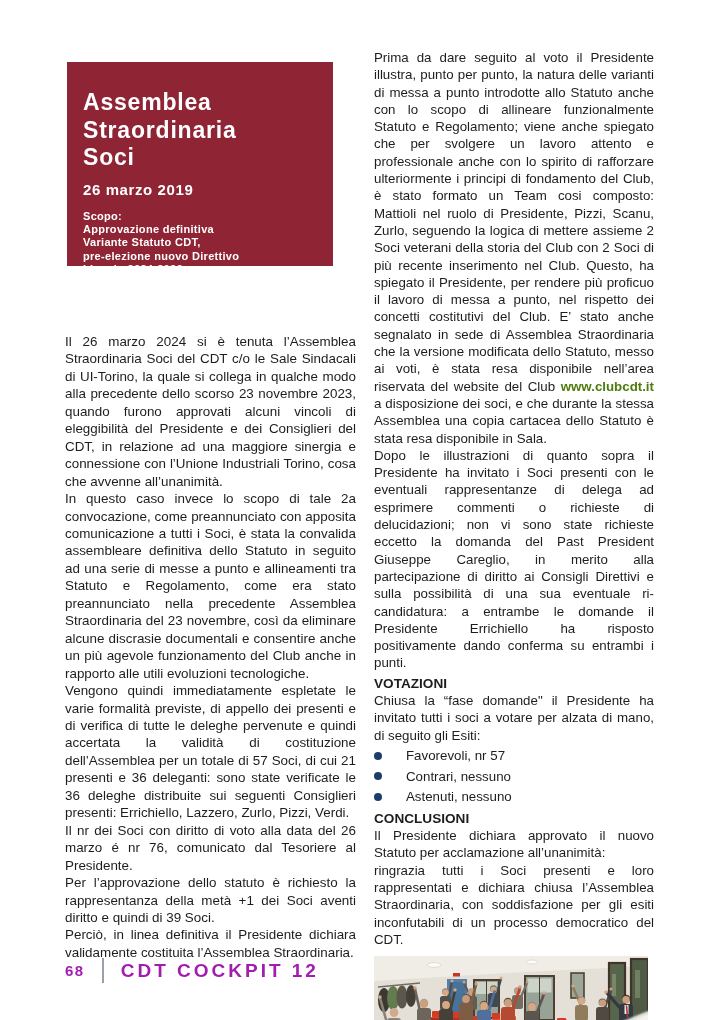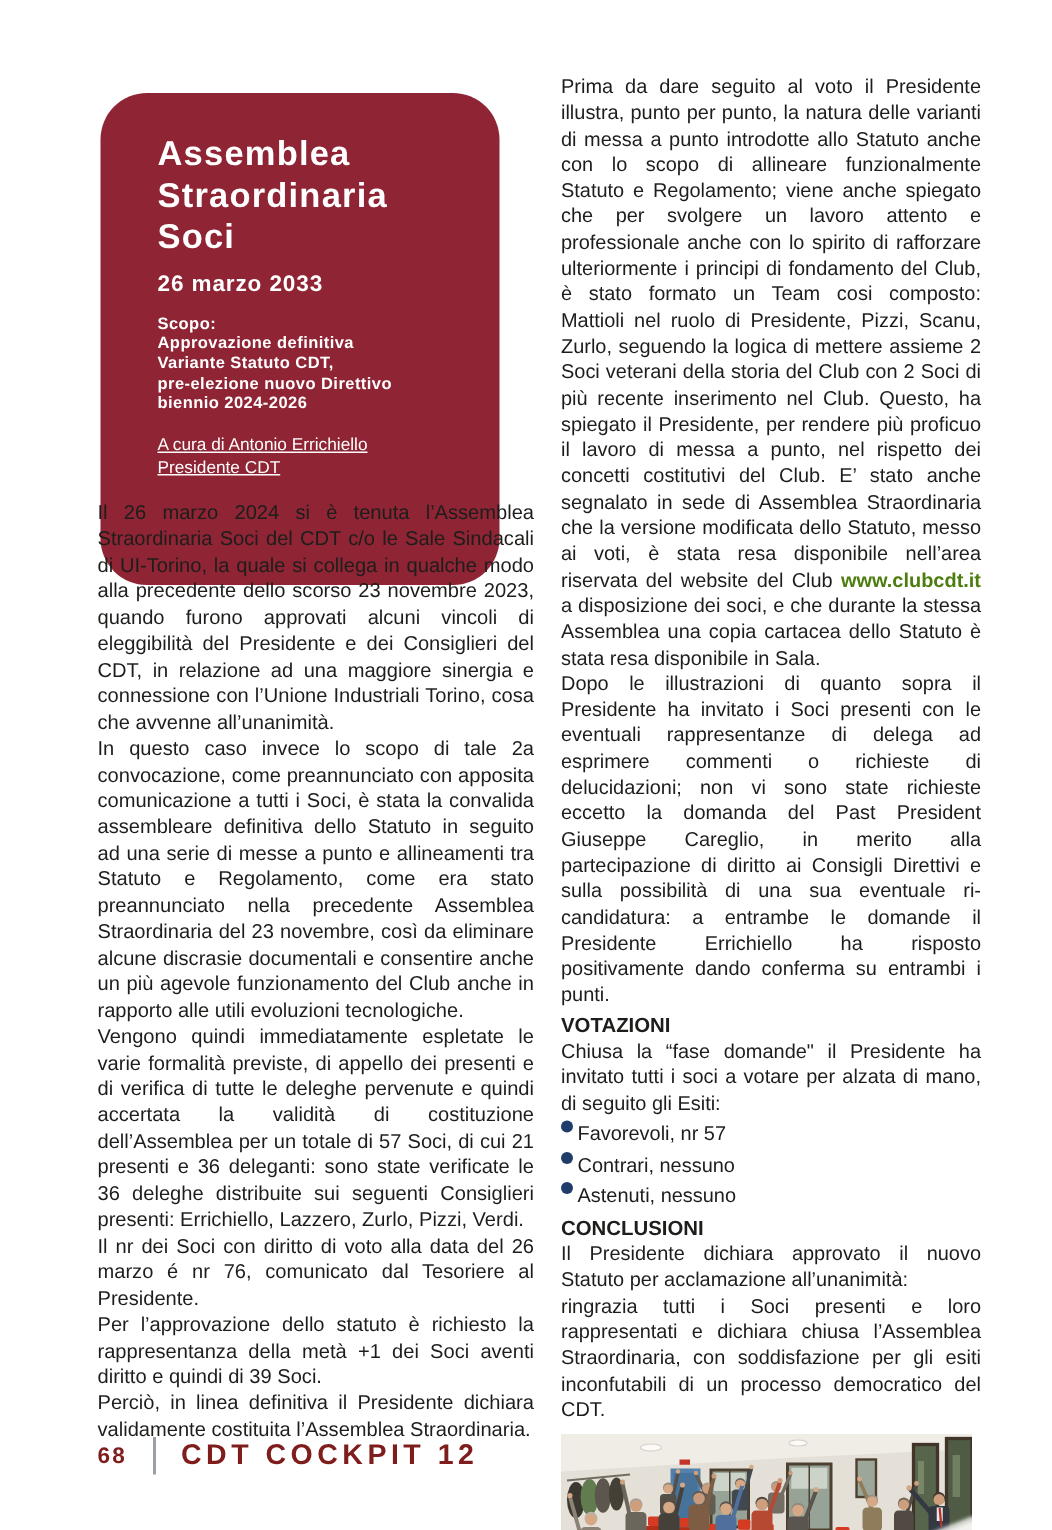--- a/index.html
+++ b/index.html
@@ -1,57 +1,57 @@
 <!DOCTYPE html>
 <html><head>
 <meta charset="utf-8">
 <style>
   html,body{margin:0;padding:0;background:#ffffff;}
   .page{position:relative;width:701px;height:1020px;background:#ffffff;overflow:hidden;
         font-family:"Liberation Sans","DejaVu Sans",sans-serif;color:#1d1d1b;}
 
   
-  .banner{position:absolute;left:67px;top:62px;width:266px;height:328px;background:#8e2434;
-          color:#ffffff;box-sizing:border-box;padding:27px 16px 0 38px;border-radius:31px;}
+  .banner{position:absolute;left:67px;top:62px;width:266px;height:204px;background:#8e2434;
+          color:#ffffff;box-sizing:border-box;padding:27px 16px 0 16px;}
   .banner-title{margin:0;font-size:23px;line-height:27.5px;font-weight:700;letter-spacing:0.8px;}
   .banner-date{margin-top:9px;font-size:15px;font-weight:700;letter-spacing:0.6px;}
   .banner-purpose{margin-top:12px;font-size:11px;line-height:13.4px;font-weight:700;letter-spacing:0.3px;}
   .banner-byline{margin-top:13px;font-size:11.5px;line-height:15px;font-weight:400;text-decoration:underline;}
   .preline{white-space:pre-line;}
 
   
   .col p{margin:0;text-align:justify;}
   .col-left{position:absolute;left:65px;top:333px;width:291px;font-size:13.4px;line-height:17.45px;}
   .col-right{position:absolute;left:374px;top:49px;width:280px;font-size:13.3px;line-height:17.3px;}
   .col h2{font-size:13.6px;line-height:17.3px;font-weight:700;margin:3px 0 0 0;text-align:left;}
   .weblink{color:#4d7c0f;font-weight:700;text-decoration:none;cursor:pointer;}
   .vote-list{list-style:none;margin:2px 0;padding:0;}
-  .vote-list li{display:flex;align-items:flex-start;gap:3px;padding:1.5px 0;text-align:left;}
+  .vote-list li{display:flex;align-items:center;gap:24px;padding:1.5px 0;text-align:left;}
   .dot{width:8px;height:8px;border-radius:50%;background:#1e3d6b;flex:none;}
 
   
   .photo{margin:8px 0 0 0;width:274px;height:137px;}
   .photo svg{display:block;}
 
   
-  .footer{position:absolute;left:65px;top:958px;display:flex;align-items:center;color:#7f1d1d;}
+  .footer{position:absolute;left:65px;top:958px;display:flex;align-items:center;color:#a21caf;}
   .page-num{font-size:15px;font-weight:700;letter-spacing:1.5px;}
   .divider{width:2px;height:25px;background:#9aa0a8;margin:0 17px 0 17px;}
   .mag-title{font-size:19px;font-weight:700;letter-spacing:3px;}
 </style>
 </head>
 <body>
 
 <div class="page">
 
   <section class="banner">
     <h1 class="banner-title preline">Assemblea
 Straordinaria
 Soci</h1>
-    <div class="banner-date">26 marzo 2033</div>
+    <div class="banner-date">26 marzo 2019</div>
     <div class="banner-purpose preline">Scopo:
 Approvazione definitiva
 Variante Statuto CDT,
 pre-elezione nuovo Direttivo
 biennio 2024-2026</div>
     <div class="banner-byline preline">A cura di Antonio Errichiello
 Presidente CDT</div>
   </section>
 
   <section class="col col-left">

